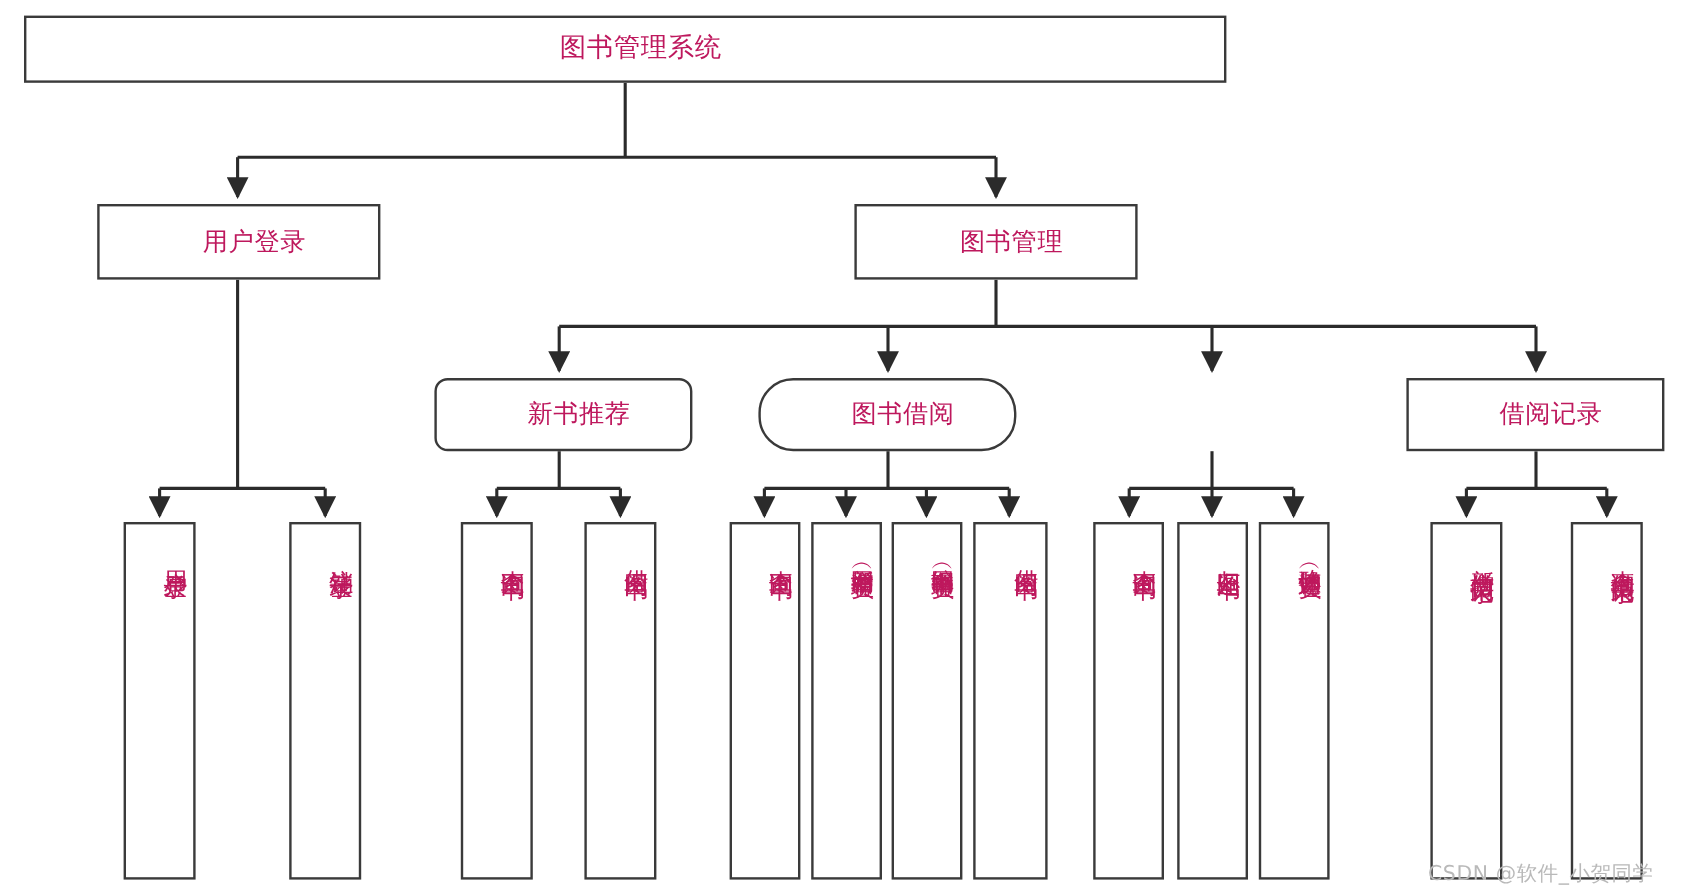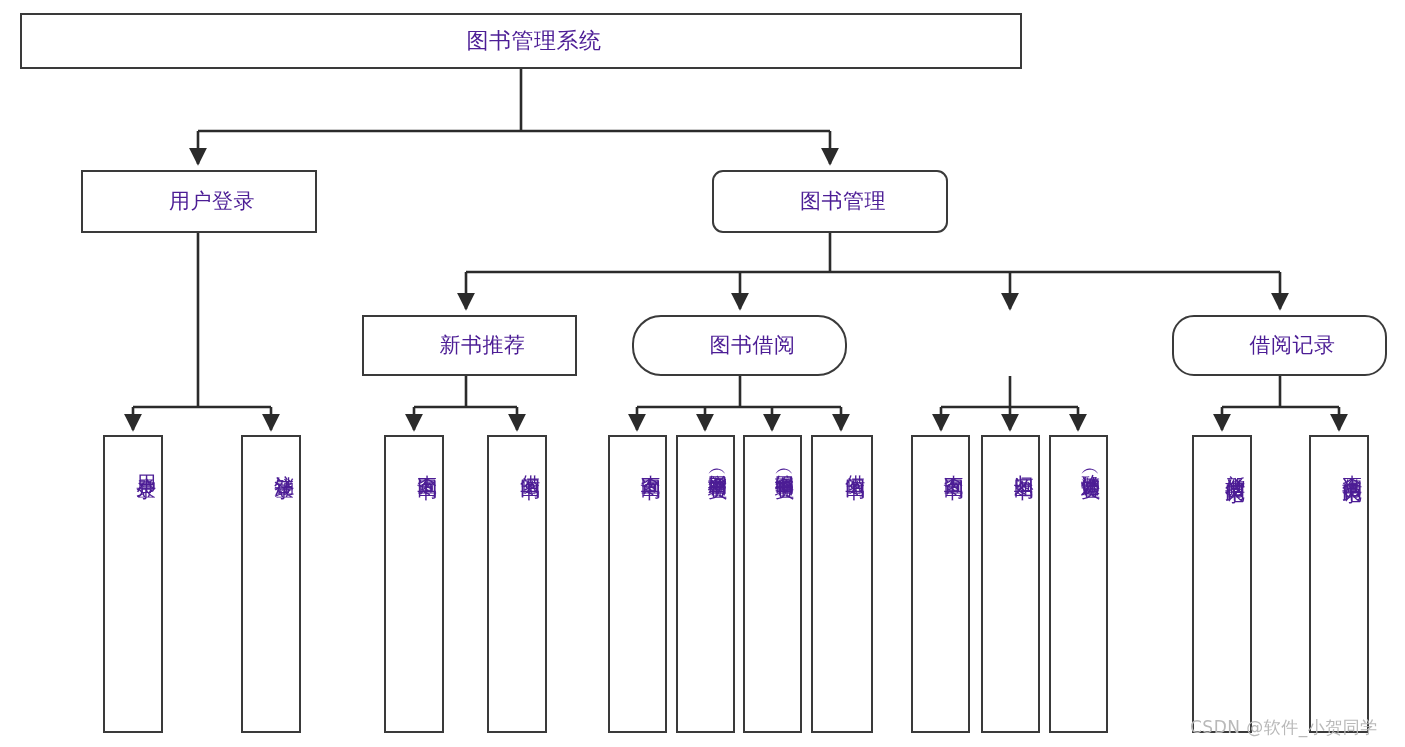--- a/index.html
+++ b/index.html
@@ -27,21 +27,21 @@
     pointer-events: none;
   }
   .node {
     position: absolute;
     box-sizing: border-box;
     background: #ffffff;
     border: 2px solid #3a3a3a;
     display: flex;
     align-items: center;
     justify-content: center;
-    color: #4c1d95;
+    color: #be185d;
     padding-left: 26px;
   }
   .node .label {
     display: block;
     text-align: center;
     line-height: 1.22;
     white-space: nowrap;
   }
   
   .node.horiz .label {
@@ -135,31 +135,31 @@
     </g>
   </svg>
 
   <div class="node horiz root" style="left:20px; top:13px; width:1002px; height:56px;">
     <span class="label">图书管理系统</span>
   </div>
 
   <div class="node horiz" style="left:81px; top:170px; width:236px; height:63px;">
     <span class="label">用户登录</span>
   </div>
-  <div class="node horiz" style="left:712px; top:170px; width:236px; height:63px;border-radius:11px;">
+  <div class="node horiz" style="left:712px; top:170px; width:236px; height:63px;">
     <span class="label">图书管理</span>
   </div>
 
-  <div class="node horiz" style="left:362px; top:315px; width:215px; height:61px;">
+  <div class="node horiz" style="left:362px; top:315px; width:215px; height:61px;border-radius:11px;">
     <span class="label">新书推荐</span>
   </div>
   <div class="node horiz" style="left:632px; top:315px; width:215px; height:61px;border-radius:29px;">
     <span class="label">图书借阅</span>
   </div>
-  <div class="node horiz" style="left:1172px; top:315px; width:215px; height:61px;border-radius:22px;">
+  <div class="node horiz" style="left:1172px; top:315px; width:215px; height:61px;">
     <span class="label">借阅记录</span>
   </div>
 
   <div class="node vert" style="left:103px; top:435px; width:60px; height:298px;">
     <span class="label">用户登录</span>
   </div>
   <div class="node vert" style="left:241px; top:435px; width:60px; height:298px;">
     <span class="label">注销登录</span>
   </div>
 

